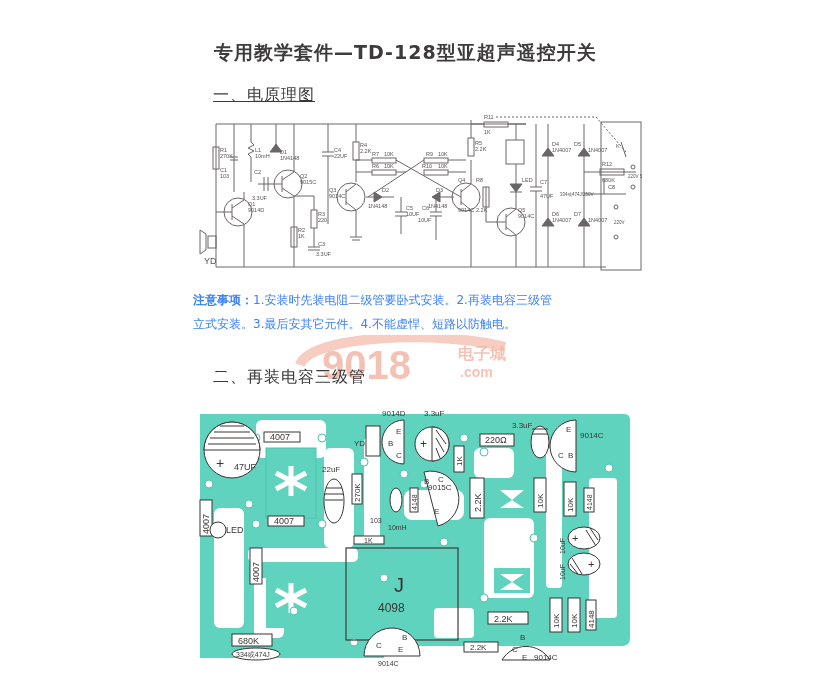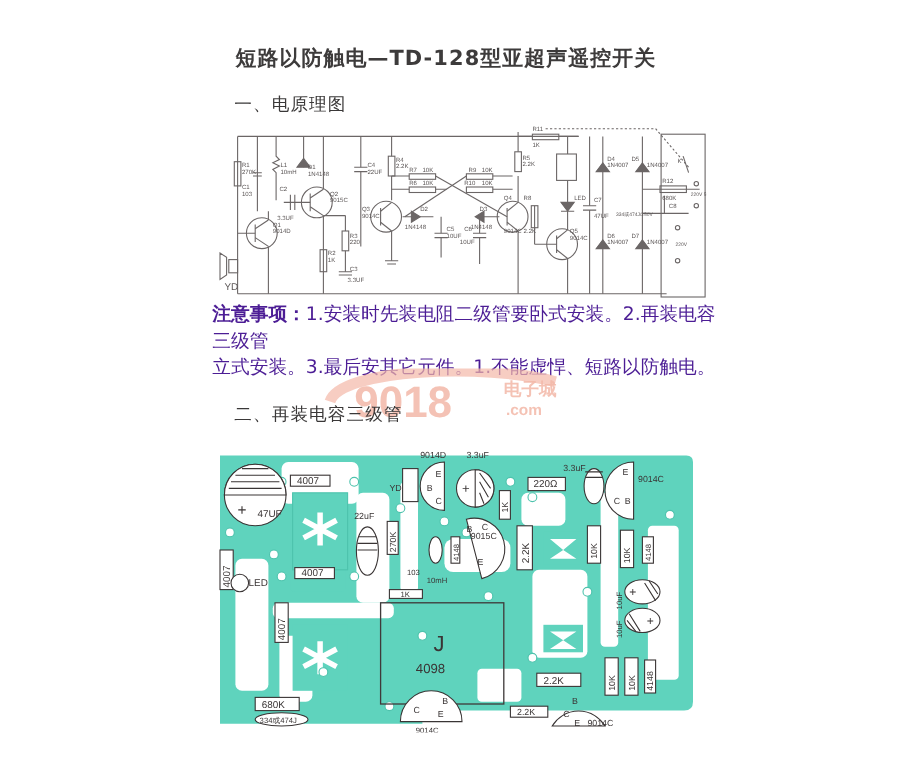--- a/index.html
+++ b/index.html
@@ -1,33 +1,33 @@
 <!DOCTYPE html>
 <html><head>
 <meta charset="utf-8">
 <style>
   html,body{margin:0;padding:0;background:#ffffff;}
   body{width:816px;height:697px;position:relative;overflow:hidden;font-family:"DejaVu Sans","Liberation Sans",sans-serif;color:#3a3838;}
   .title{position:absolute;left:214px;top:40px;font-size:19px;font-weight:bold;letter-spacing:1px;color:#3d3b3b;}
   .h2{position:absolute;font-size:16px;color:#3a3838;letter-spacing:1px;}
-  .notes{position:absolute;left:193px;top:274px;width:470px;font-size:17px;line-height:24px;color:#4c1d95;}
+  .notes{position:absolute;left:193px;top:288px;width:470px;font-size:12px;line-height:24px;color:#3b82f6;}
   .notes b{font-weight:bold;}
   .watermark{position:absolute;left:290px;top:335px;width:260px;height:48px;}
   .schem{position:absolute;left:196px;top:112px;width:446px;height:160px;}
   .pcb{position:absolute;left:194px;top:408px;width:440px;height:258px;}
   svg text{font-family:"Liberation Sans","DejaVu Sans",sans-serif;}
 </style>
 </head>
 <body>
 
 <div>
 
-  <div class="title">短路以防触电—TD-128型亚超声遥控开关</div>
-
-  <div class="h2" style="left:213px;top:85px;">一、电原理图</div>
+  <div class="title">专用教学套件—TD-128型亚超声遥控开关</div>
+
+  <div class="h2" style="left:213px;top:85px;text-decoration:underline;">一、电原理图</div>
 
   <svg class="schem" viewBox="0 0 446 160" width="446" height="160">
     <g stroke="#6b6666" stroke-width="1" fill="none">
 
       <line x1="20" y1="12" x2="330" y2="12"></line>
 
       <line x1="20" y1="155" x2="410" y2="155"></line>
 
       <line x1="20" y1="12" x2="20" y2="155"></line>
       <rect x="17" y="35" width="6" height="22"></rect>
@@ -238,21 +238,21 @@
       <text x="412" y="77">C8</text>
       <text x="364" y="84" font-size="4.5">334或474J/250V</text>
       <text x="420" y="36">K</text>
       <text x="432" y="66" font-size="4.5">220V 50~</text>
       <text x="418" y="112" font-size="4.5">220V</text>
     </g>
   </svg>
 
   <div class="notes">
     <b>注意事项：</b><span>1.安装时先装电阻二级管要卧式安装。2.再装电容三级管</span><br>
-    <span>立式安装。3.最后安其它元件。1.不能虚悍、短路以防触电。</span>
+    <span>立式安装。3.最后安其它元件。4.不能虚悍、短路以防触电。</span>
   </div>
 
   <svg class="watermark" viewBox="0 0 260 48" width="260" height="48">
     <path d="M10 30 C 20 0, 150 -5, 215 12" stroke="#f3b8a8" stroke-width="10" fill="none" opacity="0.7"></path>
     <text x="32" y="44" font-size="40" font-weight="bold" fill="#f3b8a8" opacity="0.85">9018</text>
     <text x="168" y="24" font-size="16" font-weight="bold" fill="#f3b8a8" opacity="0.85">电子城</text>
     <text x="170" y="42" font-size="14" font-weight="bold" fill="#f3b8a8" opacity="0.85">.com</text>
   </svg>
 
   <div class="h2" style="left:213px;top:367px;">二、再装电容三级管</div>

